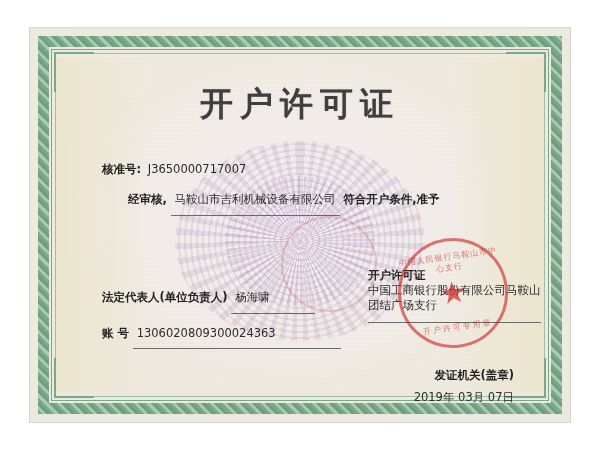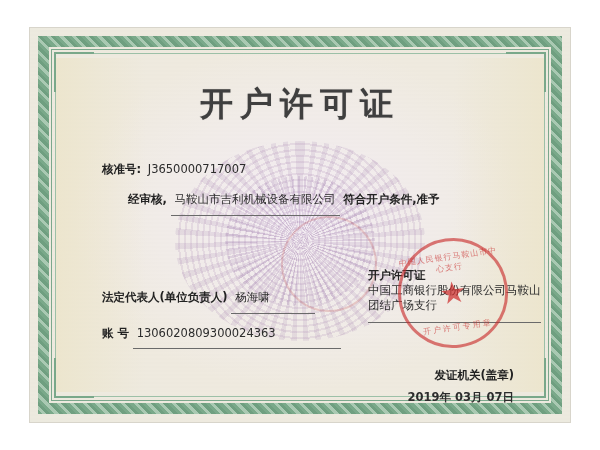--- a/index.html
+++ b/index.html
@@ -126,21 +126,21 @@
 
   
   #r-legal{left:26px;top:206px;margin-top:16px;}
   #r-bank{left:292px;top:200px;width:196px;}
 
   
   #r-account{left:26px;top:258px;}
 
   
   #r-issuer{right:10px;top:300px;text-align:right;}
-  #r-date{right:10px;top:322px;text-align:right;font-weight:bold;}
+  #r-date{right:10px;top:322px;text-align:right;}
 
   .bank-name{line-height:15px;display:inline-block;vertical-align:top;border-bottom:1px solid #6a6a6a;padding-bottom:9px;}
 
   
   .seal{
     position:absolute;
     right:62px;bottom:74px;
     width:104px;height:104px;
     border:3px solid rgba(200,40,40,.62);
     border-radius:50%;

